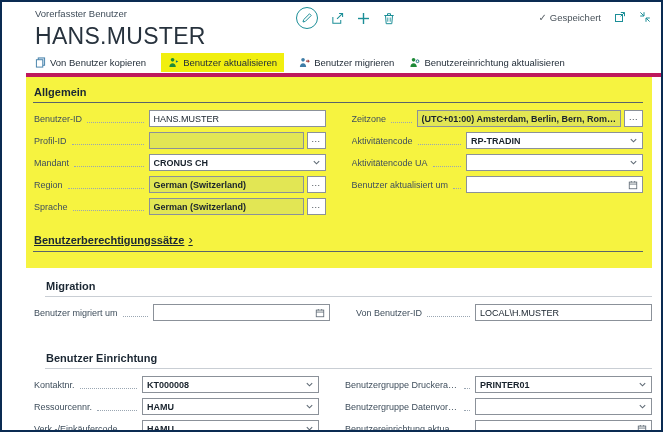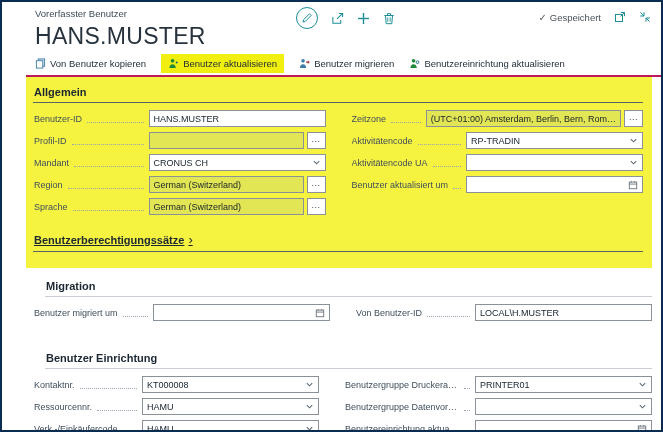--- a/index.html
+++ b/index.html
@@ -14,21 +14,21 @@
   .top-center-icons { position:absolute; left:270px; top:5px; display:flex; align-items:center; gap:13px; }
   .icon-btn { display:flex; align-items:center; justify-content:center; cursor:pointer; background:none; border:none; }
   .icon-circle { width:22px; height:22px; border:1.3px solid #1b8e97; border-radius:50%;
                  display:flex; align-items:center; justify-content:center; }
   .top-right { position:absolute; right:10px; top:9px; display:flex; align-items:center; gap:13px; }
   .saved { font-size:9.5px; color:#49525a; display:flex; align-items:center; gap:3px; }
   .saved .check { font-size:10px; color:#5a6167; }
 
   
   .cmdbar { display:flex; align-items:center; height:25px; padding:0 9px; gap:15px;
-            font-size:9.5px; color:#242f3a; border-bottom:2px solid #be185d; }
+            font-size:9.5px; color:#242f3a; border-bottom:4px solid #be185d; }
   .action { display:flex; align-items:center; gap:4px; cursor:pointer; white-space:nowrap; }
   .action.highlighted { background:#f1ef0f; padding:4px 7px; }
   .cmd-spacer { flex:1; }
 
   
   .group { padding:6px 9px 0 7px; }
   .group.yellow { background:#f6f340; margin-right:9px; padding-bottom:16px; }
   .group-heading { font-size:11px; font-weight:bold; color:#1b2733; padding:3px 1px 4px;
                    margin-bottom:7px; display:flex; align-items:center; }
   .yellow .group-heading { border-bottom:1px solid #59646a; }
@@ -40,21 +40,21 @@
   .col { width:307px; display:flex; flex-direction:column; gap:5px; }
   .field { display:flex; align-items:center; height:17px; font-size:9px; }
   .flabel { color:#3f4e5c; white-space:nowrap; overflow:hidden; text-overflow:ellipsis; flex:0 1 auto; }
   .leader { flex:1 1 6px; min-width:6px; border-bottom:1px dotted #9aa6b2; height:9px; margin:0 5px; }
   .ctrl { flex:0 0 177px; display:flex; align-items:center; gap:3px; }
   .box { position:relative; flex:1; height:17px; border:1px solid #8b9199; background:#fff;
          display:flex; align-items:center; padding:0 4px; color:#18222c; overflow:hidden;
          white-space:nowrap; font-size:9px; font-family:inherit; }
   .box.tinted { background:#e2e654; }
   input.box { outline:none; width:100%; }
-  .box .val { flex:1; overflow:hidden; text-overflow:ellipsis; white-space:nowrap; }
+  .box .val { flex:1; overflow:hidden; text-overflow:ellipsis; white-space:nowrap;font-weight:bold; }
   .box .tailicon { flex:0 0 auto; margin-left:3px; display:flex; }
   .assist { flex:0 0 19px; height:17px; border:1px solid #8b9199; background:#fff;
             font-size:9px; display:flex; align-items:center; justify-content:center;
             color:#3c454e; letter-spacing:0.5px; cursor:pointer; padding-bottom:4px; }
 
   .group.white.migration { padding-top:9px; margin-bottom:16px; }
   .group.white.usersetup { margin-top:22px; }
 
   
   .scroll-strip { position:absolute; top:76px; right:2px; width:7px; bottom:2px; background:#fff; }

